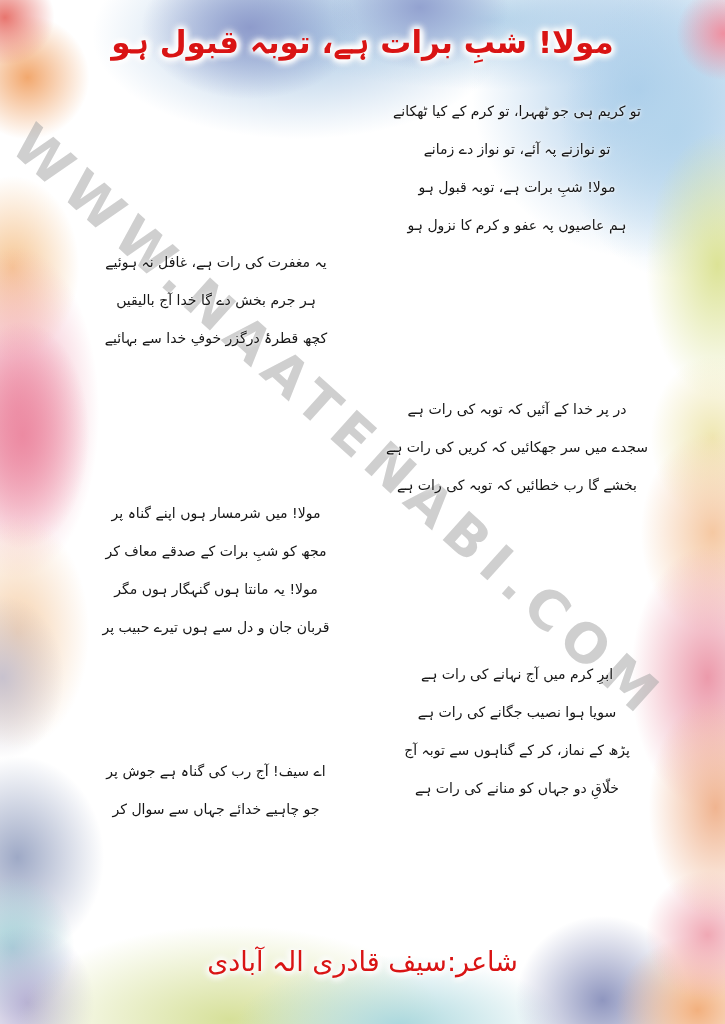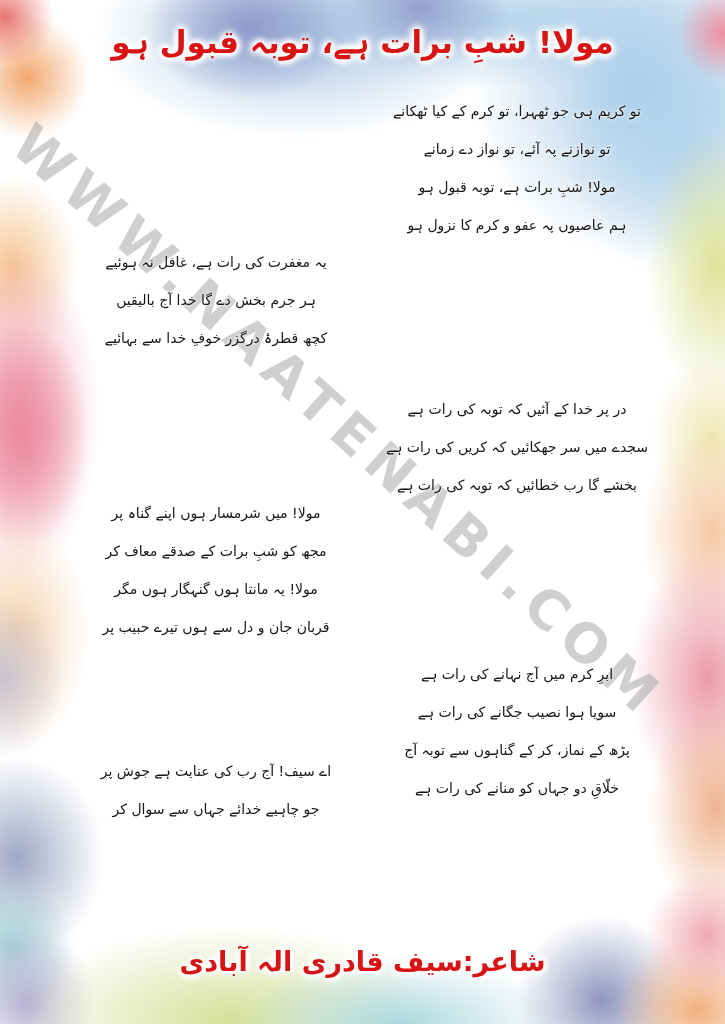--- a/index.html
+++ b/index.html
@@ -38,21 +38,21 @@
     color:var(--title-red,#d91414);
     text-shadow:0 0 5px #fff,0 0 10px #fff,2px 2px 7px #fff,-2px -2px 7px #fff,2px -2px 7px #fff,-2px 2px 7px #fff;
   }
   .attribution{
     position:absolute;
     left:0;top:946px;width:100%;
     z-index:3;
     text-align:center;
     direction:rtl;
     font-size:27px;
-    font-weight:bold;
+    font-weight:normal;
     color:var(--title-red,#d91414);
     text-shadow:0 0 5px #fff,0 0 10px #fff,2px 2px 7px #fff,-2px -2px 7px #fff,2px -2px 7px #fff,-2px 2px 7px #fff;
   }
   
   .stanza{
     position:absolute;
     z-index:2;
     direction:rtl;
     text-align:center;
     font-size:14px;
@@ -140,19 +140,19 @@
   </div>
 
   <div class="stanza right" id="stanza-5" dir="rtl">
     <div class="verse-line">ابرِ کرم میں آج نہانے کی رات ہے</div>
     <div class="verse-line">سویا ہوا نصیب جگانے کی رات ہے</div>
     <div class="verse-line">پڑھ کے نماز، کر کے گناہوں سے توبہ آج</div>
     <div class="verse-line">خلّاقِ دو جہاں کو منانے کی رات ہے</div>
   </div>
 
   <div class="stanza left" id="stanza-6" dir="rtl">
-    <div class="verse-line">اے سیف! آج رب کی عنایت ہے جوش پر</div>
+    <div class="verse-line">اے سیف! آج رب کی گناہ ہے جوش پر</div>
     <div class="verse-line">جو چاہیے خدائے جہاں سے سوال کر</div>
   </div>
 
   <div class="attribution" dir="rtl">شاعر:سیف قادری الہ آبادی</div>
 
 </div>
 
 </body></html>

